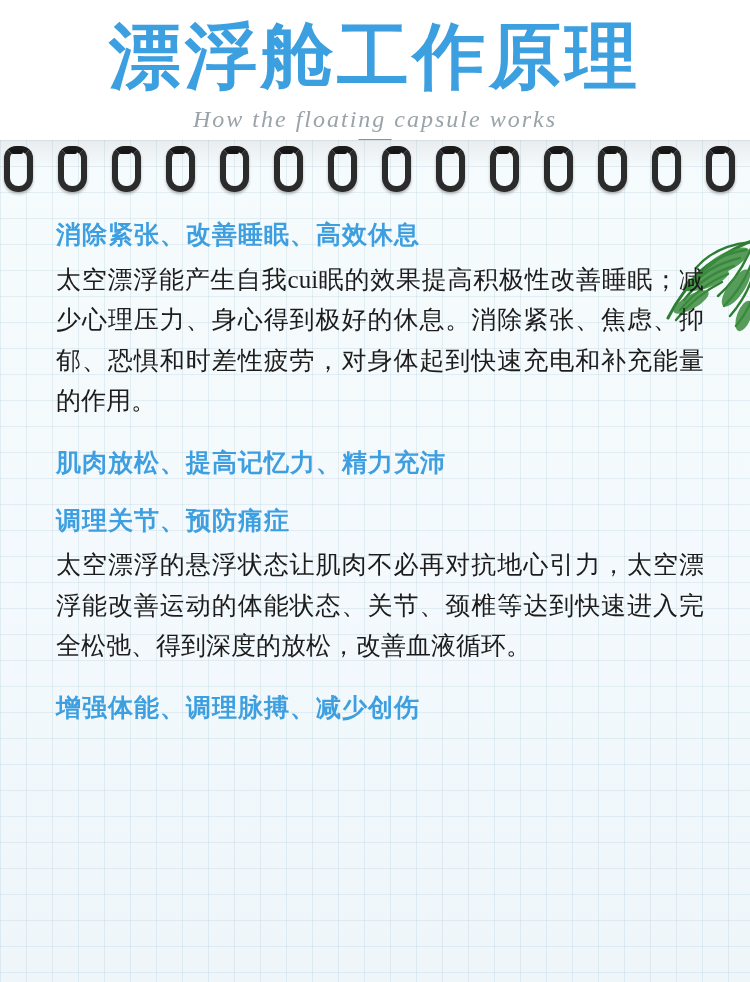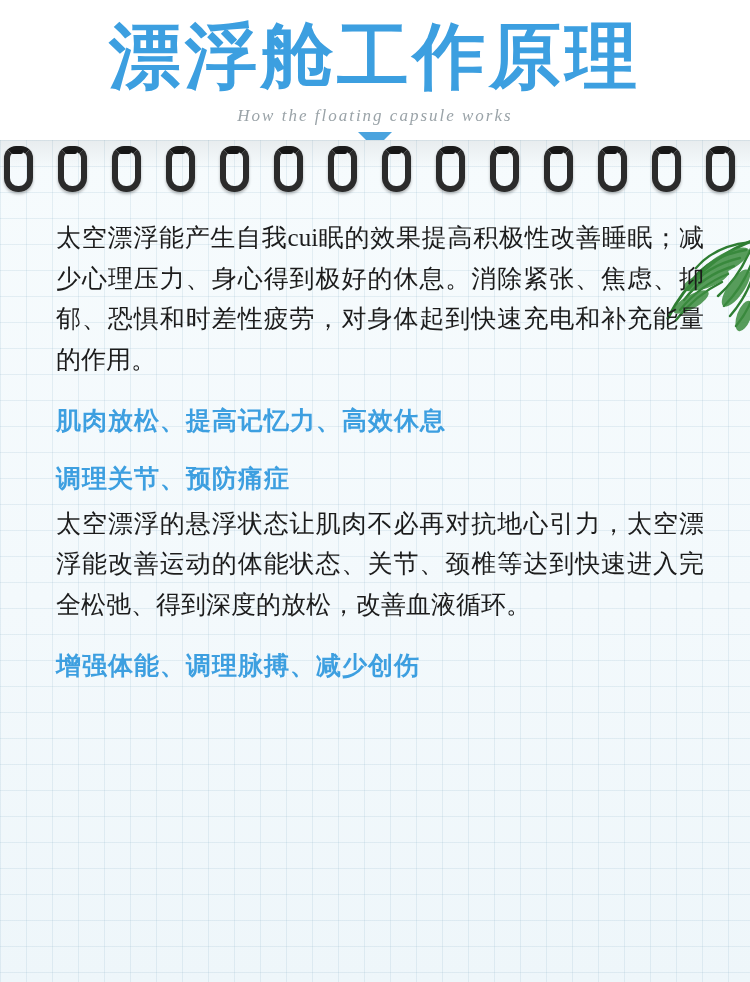--- a/index.html
+++ b/index.html
@@ -30,21 +30,21 @@
     font-weight: bold;
     font-size: 72px;
     letter-spacing: 4px;
     color: #3c9fe0;
     line-height: 1.2;
   }
   .header-sub {
     margin: 6px 0 0 0;
     font-family: "Liberation Serif", serif;
     font-style: italic;
-    font-size: 17px;
+    font-size: 24px;
     letter-spacing: 2px;
     color: #9aa3a8;
   }
   .header-arrow {
     margin: 6px auto 0 auto;
     width: 0;
     height: 0;
     border-left: 17px solid transparent;
     border-right: 17px solid transparent;
     border-top: 17px solid #4aa3de;
@@ -222,24 +222,25 @@
       <ellipse cx="150" cy="30" rx="26" ry="9" transform="rotate(-28 150 30)"></ellipse>
       <ellipse cx="160" cy="56" rx="22" ry="8" transform="rotate(-55 160 56)"></ellipse>
       <ellipse cx="130" cy="48" rx="24" ry="8" transform="rotate(-20 130 48)"></ellipse>
       <ellipse cx="115" cy="70" rx="20" ry="7" transform="rotate(-30 115 70)"></ellipse>
       <ellipse cx="168" cy="84" rx="16" ry="7" transform="rotate(-70 168 84)"></ellipse>
     </g>
   </svg>
 
   <div class="content" id="content">
       <div class="section">
+        <h2 class="sec-title">消除紧张、改善睡眠、高效休息</h2>
         <p class="sec-body">太空漂浮能产生自我cui眠的效果提高积极性改善睡眠；减少心理压力、身心得到极好的休息。消除紧张、焦虑、抑郁、恐惧和时差性疲劳，对身体起到快速充电和补充能量的作用。</p>
       </div>
       <div class="section">
-        <h2 class="sec-title">肌肉放松、提高记忆力、高效休息</h2>
+        <h2 class="sec-title">肌肉放松、提高记忆力、精力充沛</h2>
       </div>
       <div class="section">
         <h2 class="sec-title">调理关节、预防痛症</h2>
         <p class="sec-body">太空漂浮的悬浮状态让肌肉不必再对抗地心引力，太空漂浮能改善运动的体能状态、关节、颈椎等达到快速进入完全松弛、得到深度的放松，改善血液循环。</p>
       </div>
       <div class="section">
         <h2 class="sec-title">增强体能、调理脉搏、减少创伤</h2>
       </div>
     </div>
 </div>

